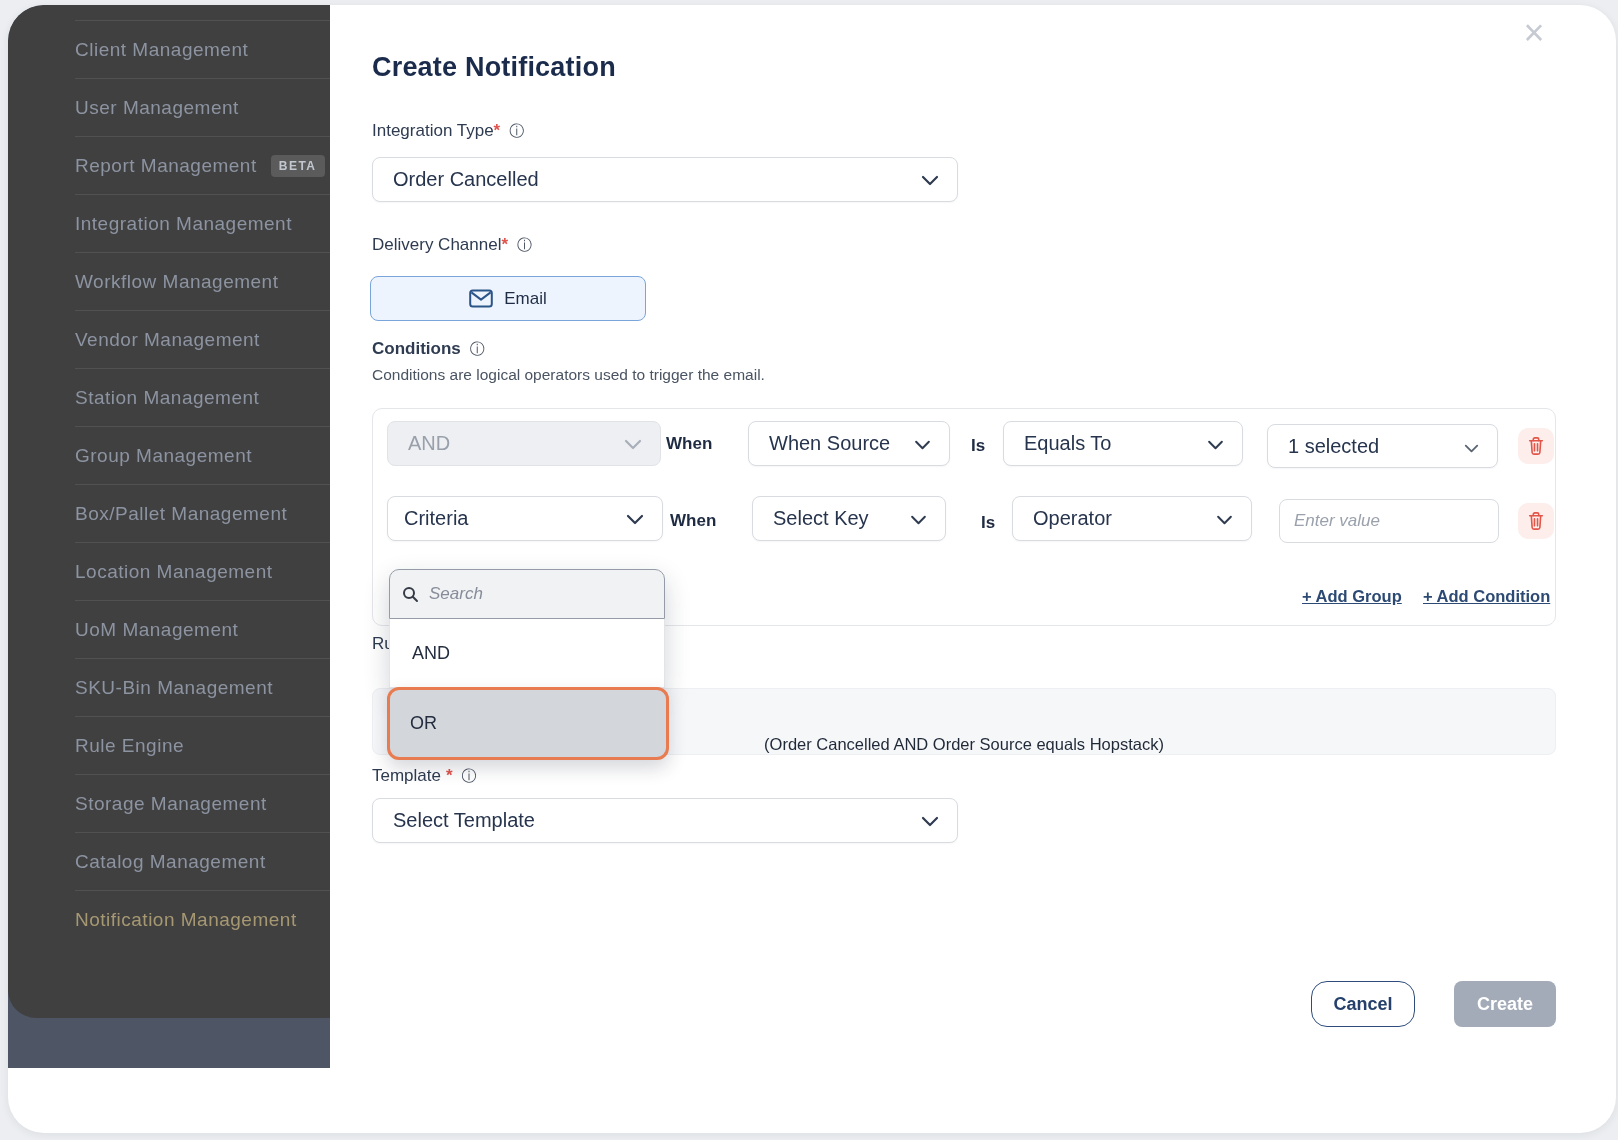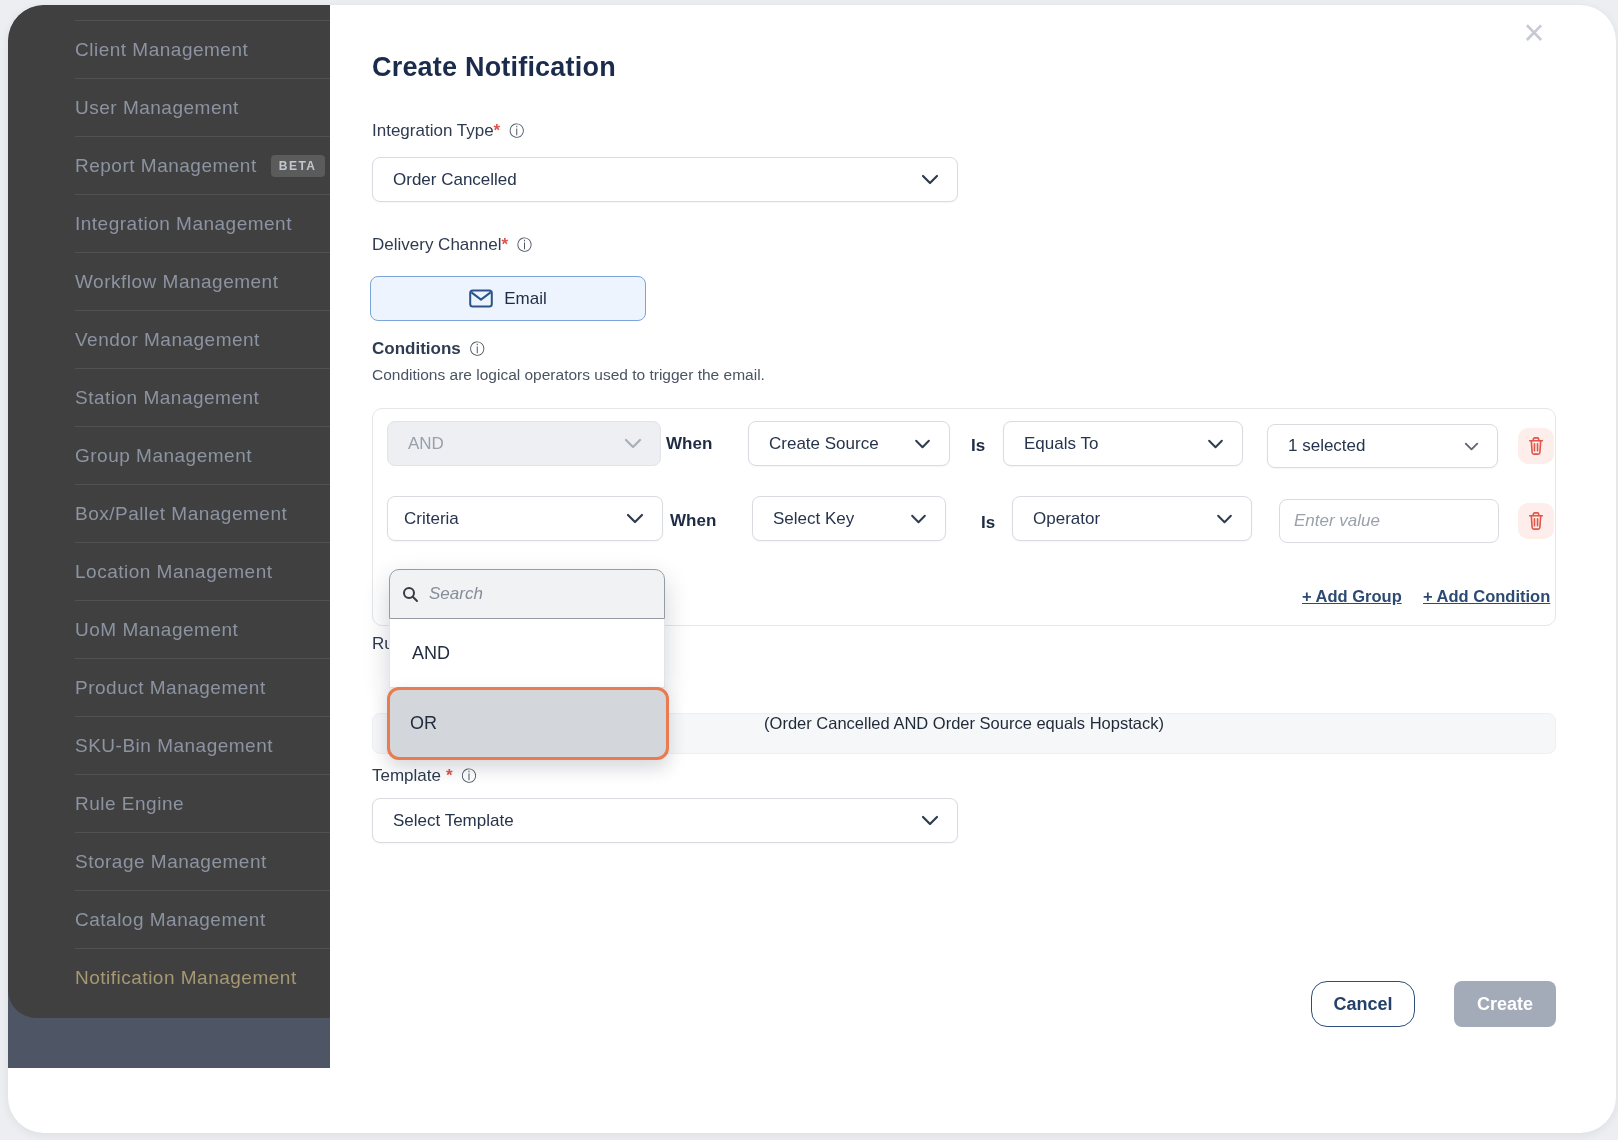--- a/index.html
+++ b/index.html
@@ -51,21 +51,21 @@
     position:absolute;font-size:17px;color:#2e3b50;font-weight:500;
     display:flex;align-items:center;
   }
   .req{color:#e0534b;font-weight:600;}
   .req.spaced{margin-left:5px;}
   .info-ic{margin-left:9px;color:#4b5563;font-size:15px;font-weight:400;font-style:normal;}
   .select{
     position:absolute;height:45px;background:#fff;
     border:1px solid #d8dbe0;border-radius:8px;box-sizing:border-box;
     display:flex;align-items:center;padding:0 18px 0 20px;
-    font-size:17px;color:#26344d;cursor:pointer;
+    font-size:20px;color:#26344d;cursor:pointer;
     box-shadow:0 1px 2px rgba(20,30,50,.04);
   }
   .select .chev{margin-left:auto;flex:0 0 auto;}
   .select.disabled{background:#edeff2;border-color:#e1e3e7;color:#99a0ab;box-shadow:none;}
   .inline-word{position:absolute;font-size:17px;font-weight:600;color:#1e2b42;}
   
   .email-btn{
     position:absolute;left:370px;top:276px;width:276px;height:45px;
     background:#edf4fd;border:1.5px solid #7aa5da;border-radius:8px;
     box-sizing:border-box;display:flex;align-items:center;justify-content:center;gap:11px;
@@ -114,23 +114,23 @@
   .dd-option-or{
     position:absolute;left:387px;top:687px;width:282px;height:73px;z-index:11;
     background:#d3d6db;border:3px solid #e87b50;border-radius:12px;box-sizing:border-box;
     display:flex;align-items:center;padding-left:20px;
     font-size:18px;color:#232d3f;cursor:pointer;
     box-shadow:0 8px 18px rgba(25,35,55,.18);
   }
   
   .rule-label{position:absolute;left:372px;top:634px;z-index:1;}
   .rule-box{
-    position:absolute;left:372px;top:713px;width:1184px;height:41px;z-index:0;
+    position:absolute;left:372px;top:688px;width:1184px;height:67px;z-index:0;
     background:#f6f7f9;border:1px solid #edeff2;border-radius:8px;box-sizing:border-box;
-    display:flex;align-items:flex-start;justify-content:center;
+    display:flex;align-items:flex-end;justify-content:center;
     font-size:16.5px;color:#1f2937;
   }
   
   .cancel-btn{
     position:absolute;left:1311px;top:981px;width:104px;height:46px;
     background:#fff;border:1.5px solid #2e4d7c;border-radius:16px;box-sizing:border-box;
     font-size:18px;font-weight:700;color:#24406b;
     display:flex;align-items:center;justify-content:center;cursor:pointer;
   }
   .create-btn{
@@ -174,23 +174,20 @@
           <span>Group Management</span>
         </div>
       <div class="sidebar-item">
           <span>Box/Pallet Management</span>
         </div>
       <div class="sidebar-item">
           <span>Location Management</span>
         </div>
       <div class="sidebar-item">
           <span>UoM Management</span>
-        </div>
-      <div class="sidebar-item">
-          <span>Product Management</span>
         </div>
       <div class="sidebar-item">
           <span>SKU-Bin Management</span>
         </div>
       <div class="sidebar-item">
           <span>Rule Engine</span>
         </div>
       <div class="sidebar-item">
           <span>Storage Management</span>
         </div>
@@ -244,21 +241,21 @@
 <div class="cond-panel"></div>
 
 <div class="select disabled" style="left:387px;top:421px;width:274px;">
   <span>AND</span>
   <span class="chev"><svg width="18" height="11" viewBox="0 0 18 11">
         <path d="M2 2 L9 9 L16 2" fill="none" stroke="#a9afb9" stroke-width="2.2" stroke-linecap="round" stroke-linejoin="round"></path>
       </svg></span>
 </div>
 <div class="inline-word" style="left:666px;top:434px;">When</div>
 <div class="select" style="left:748px;top:421px;width:202px;">
-  <span>Create Source</span>
+  <span>When Source</span>
   <span class="chev"><svg width="17" height="10" viewBox="0 0 18 11">
         <path d="M2 2 L9 9 L16 2" fill="none" stroke="#2f3b50" stroke-width="2.2" stroke-linecap="round" stroke-linejoin="round"></path>
       </svg></span>
 </div>
 <div class="inline-word" style="left:971px;top:436px;">Is</div>
 <div class="select" style="left:1003px;top:421px;width:240px;">
   <span>Equals To</span>
   <span class="chev"><svg width="17" height="10" viewBox="0 0 18 11">
         <path d="M2 2 L9 9 L16 2" fill="none" stroke="#2f3b50" stroke-width="2.2" stroke-linecap="round" stroke-linejoin="round"></path>
       </svg></span>

